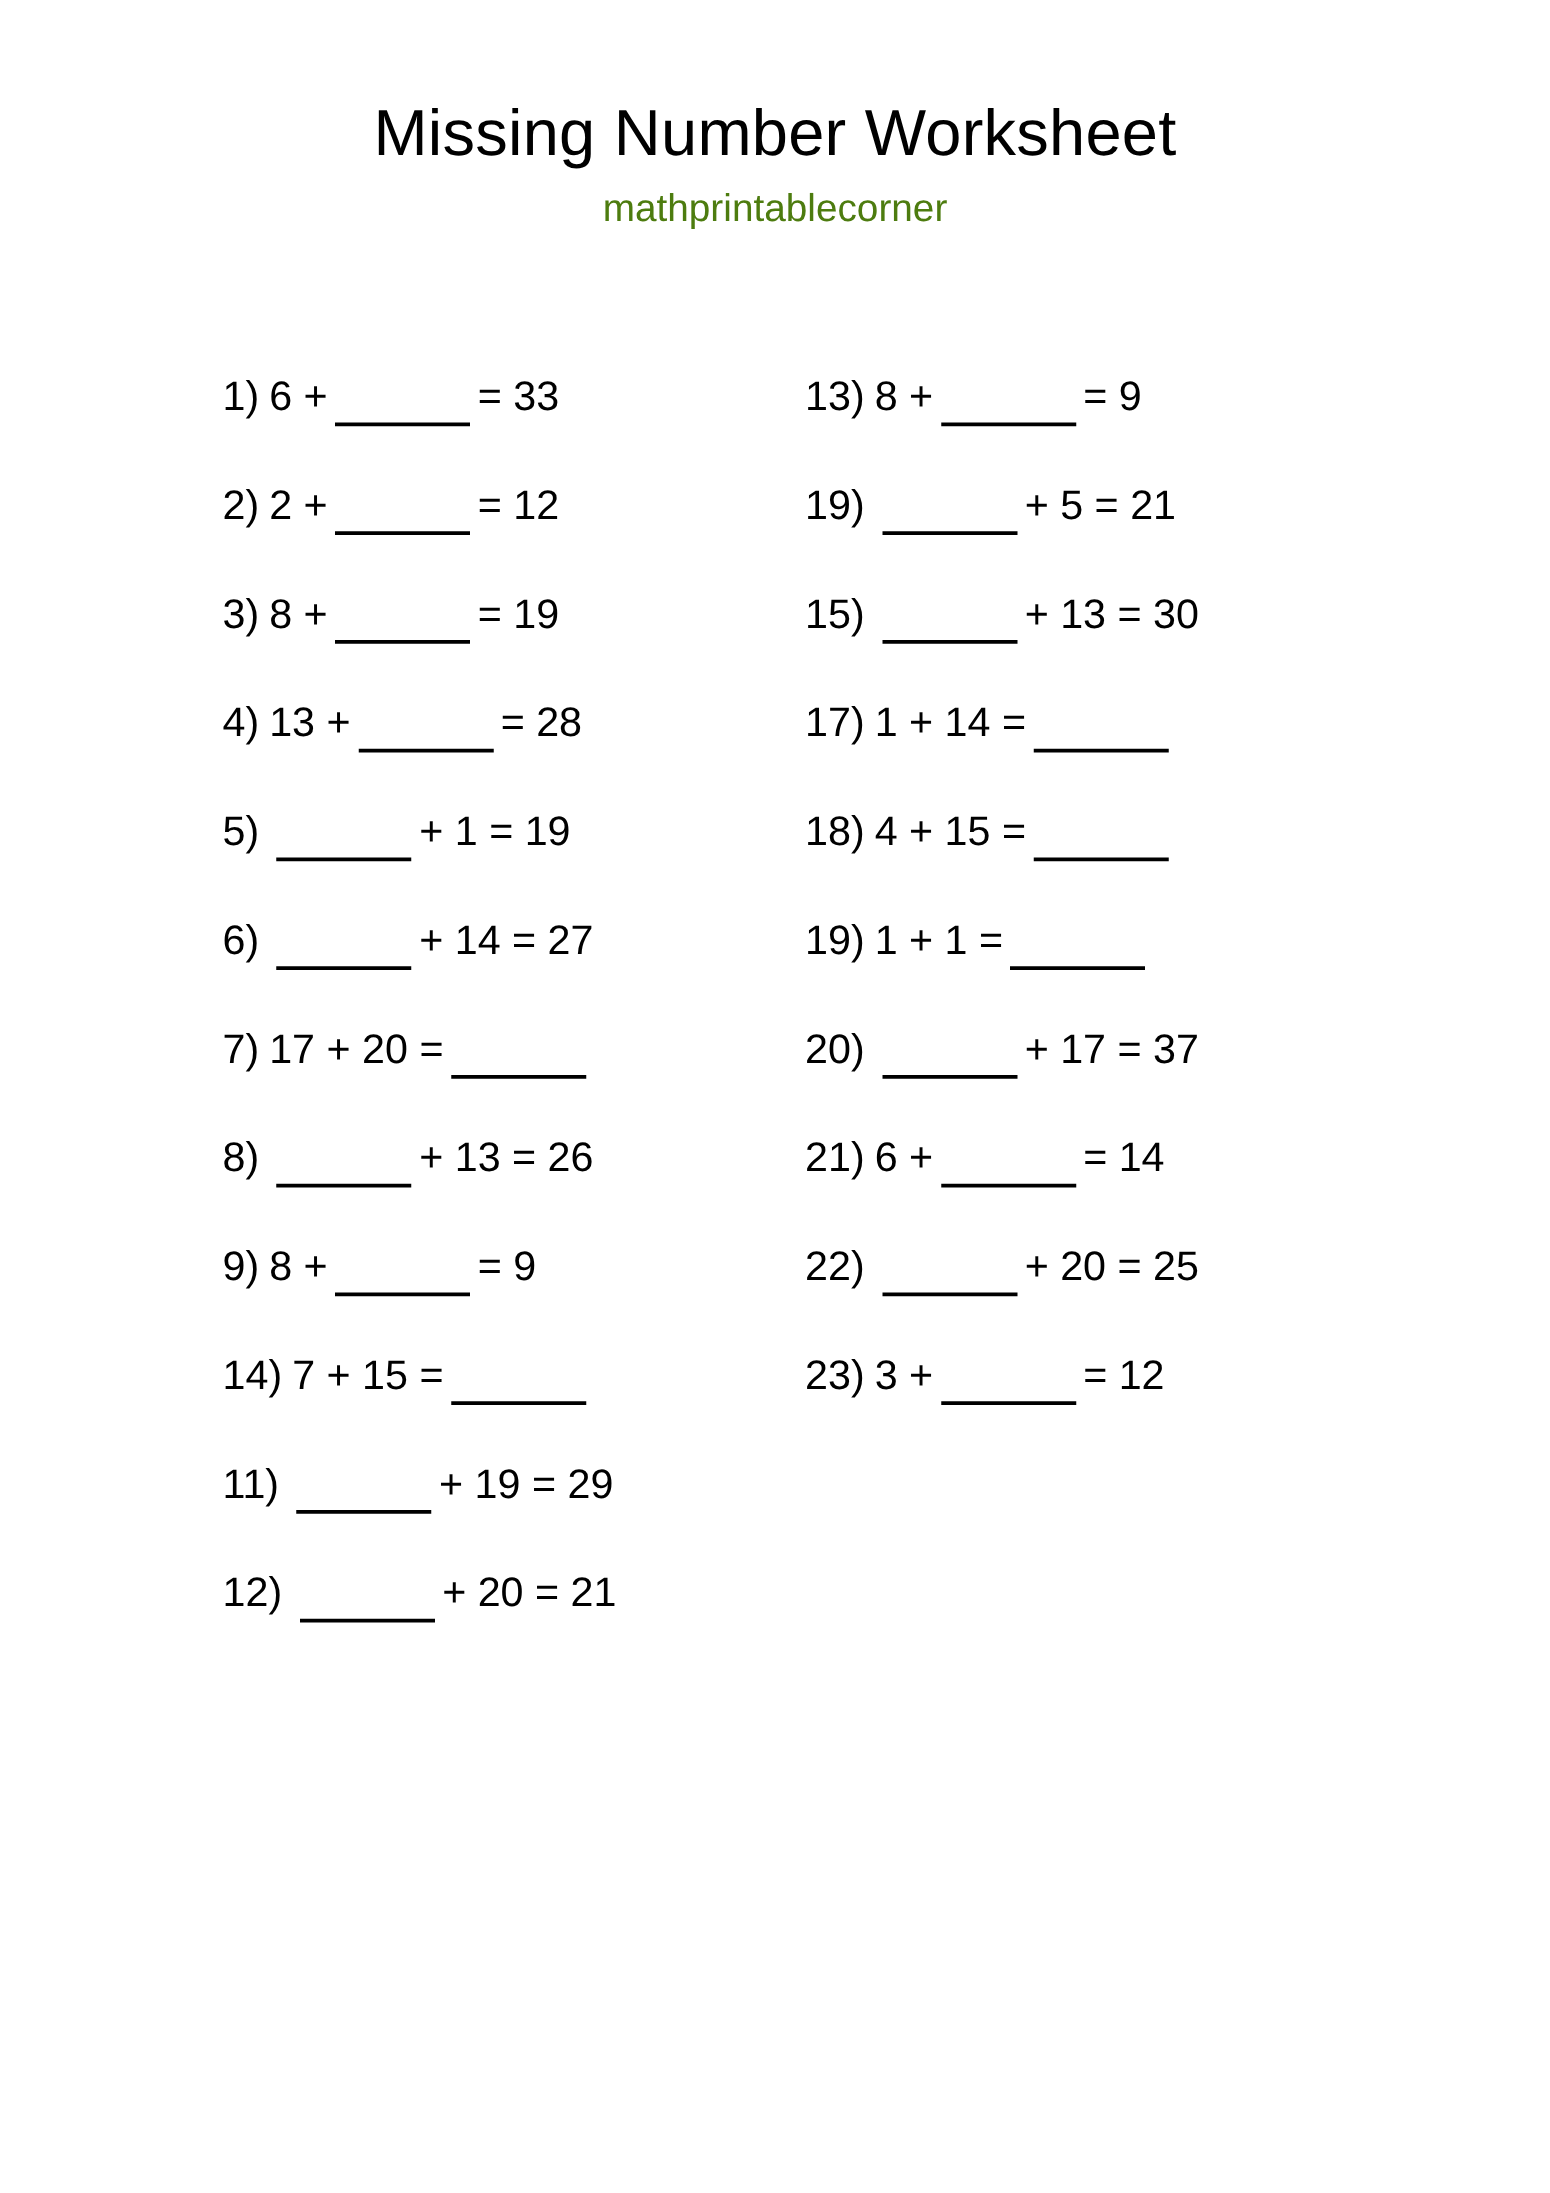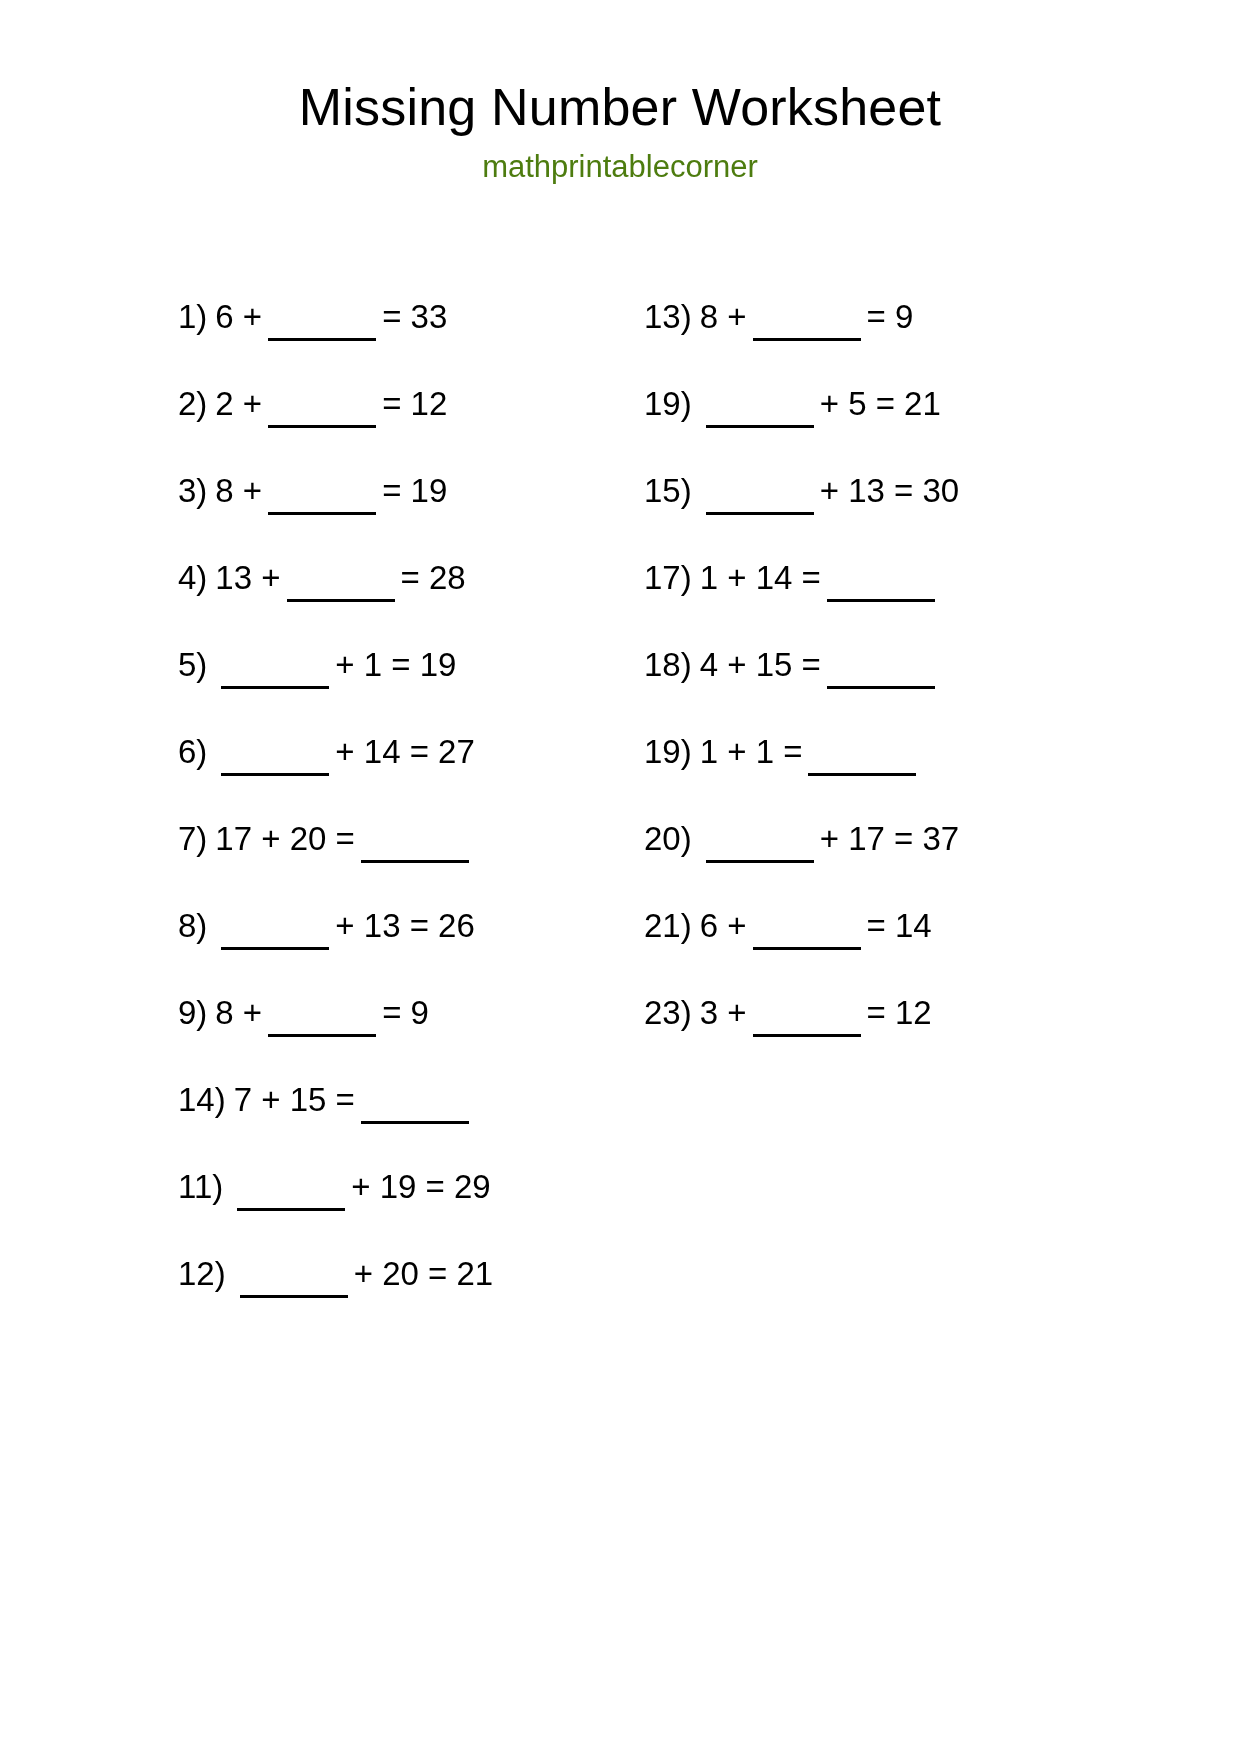--- a/index.html
+++ b/index.html
@@ -205,20 +205,25 @@
           <span class="blank"></span>
           <span class="seg">+ 17 = 37</span>
         </div>
         <div class="problem">
           <span class="prefix">21)</span>
           <span class="seg">6 +</span>
           <span class="blank"></span>
           <span class="seg">= 14</span>
         </div>
         <div class="problem">
+          <span class="prefix">22)</span>
+          <span class="blank"></span>
+          <span class="seg">+ 20 = 25</span>
+        </div>
+        <div class="problem">
           <span class="prefix">23)</span>
           <span class="seg">3 +</span>
           <span class="blank"></span>
           <span class="seg">= 12</span>
         </div>
       </div>
   </div>
 
 </div>
 

